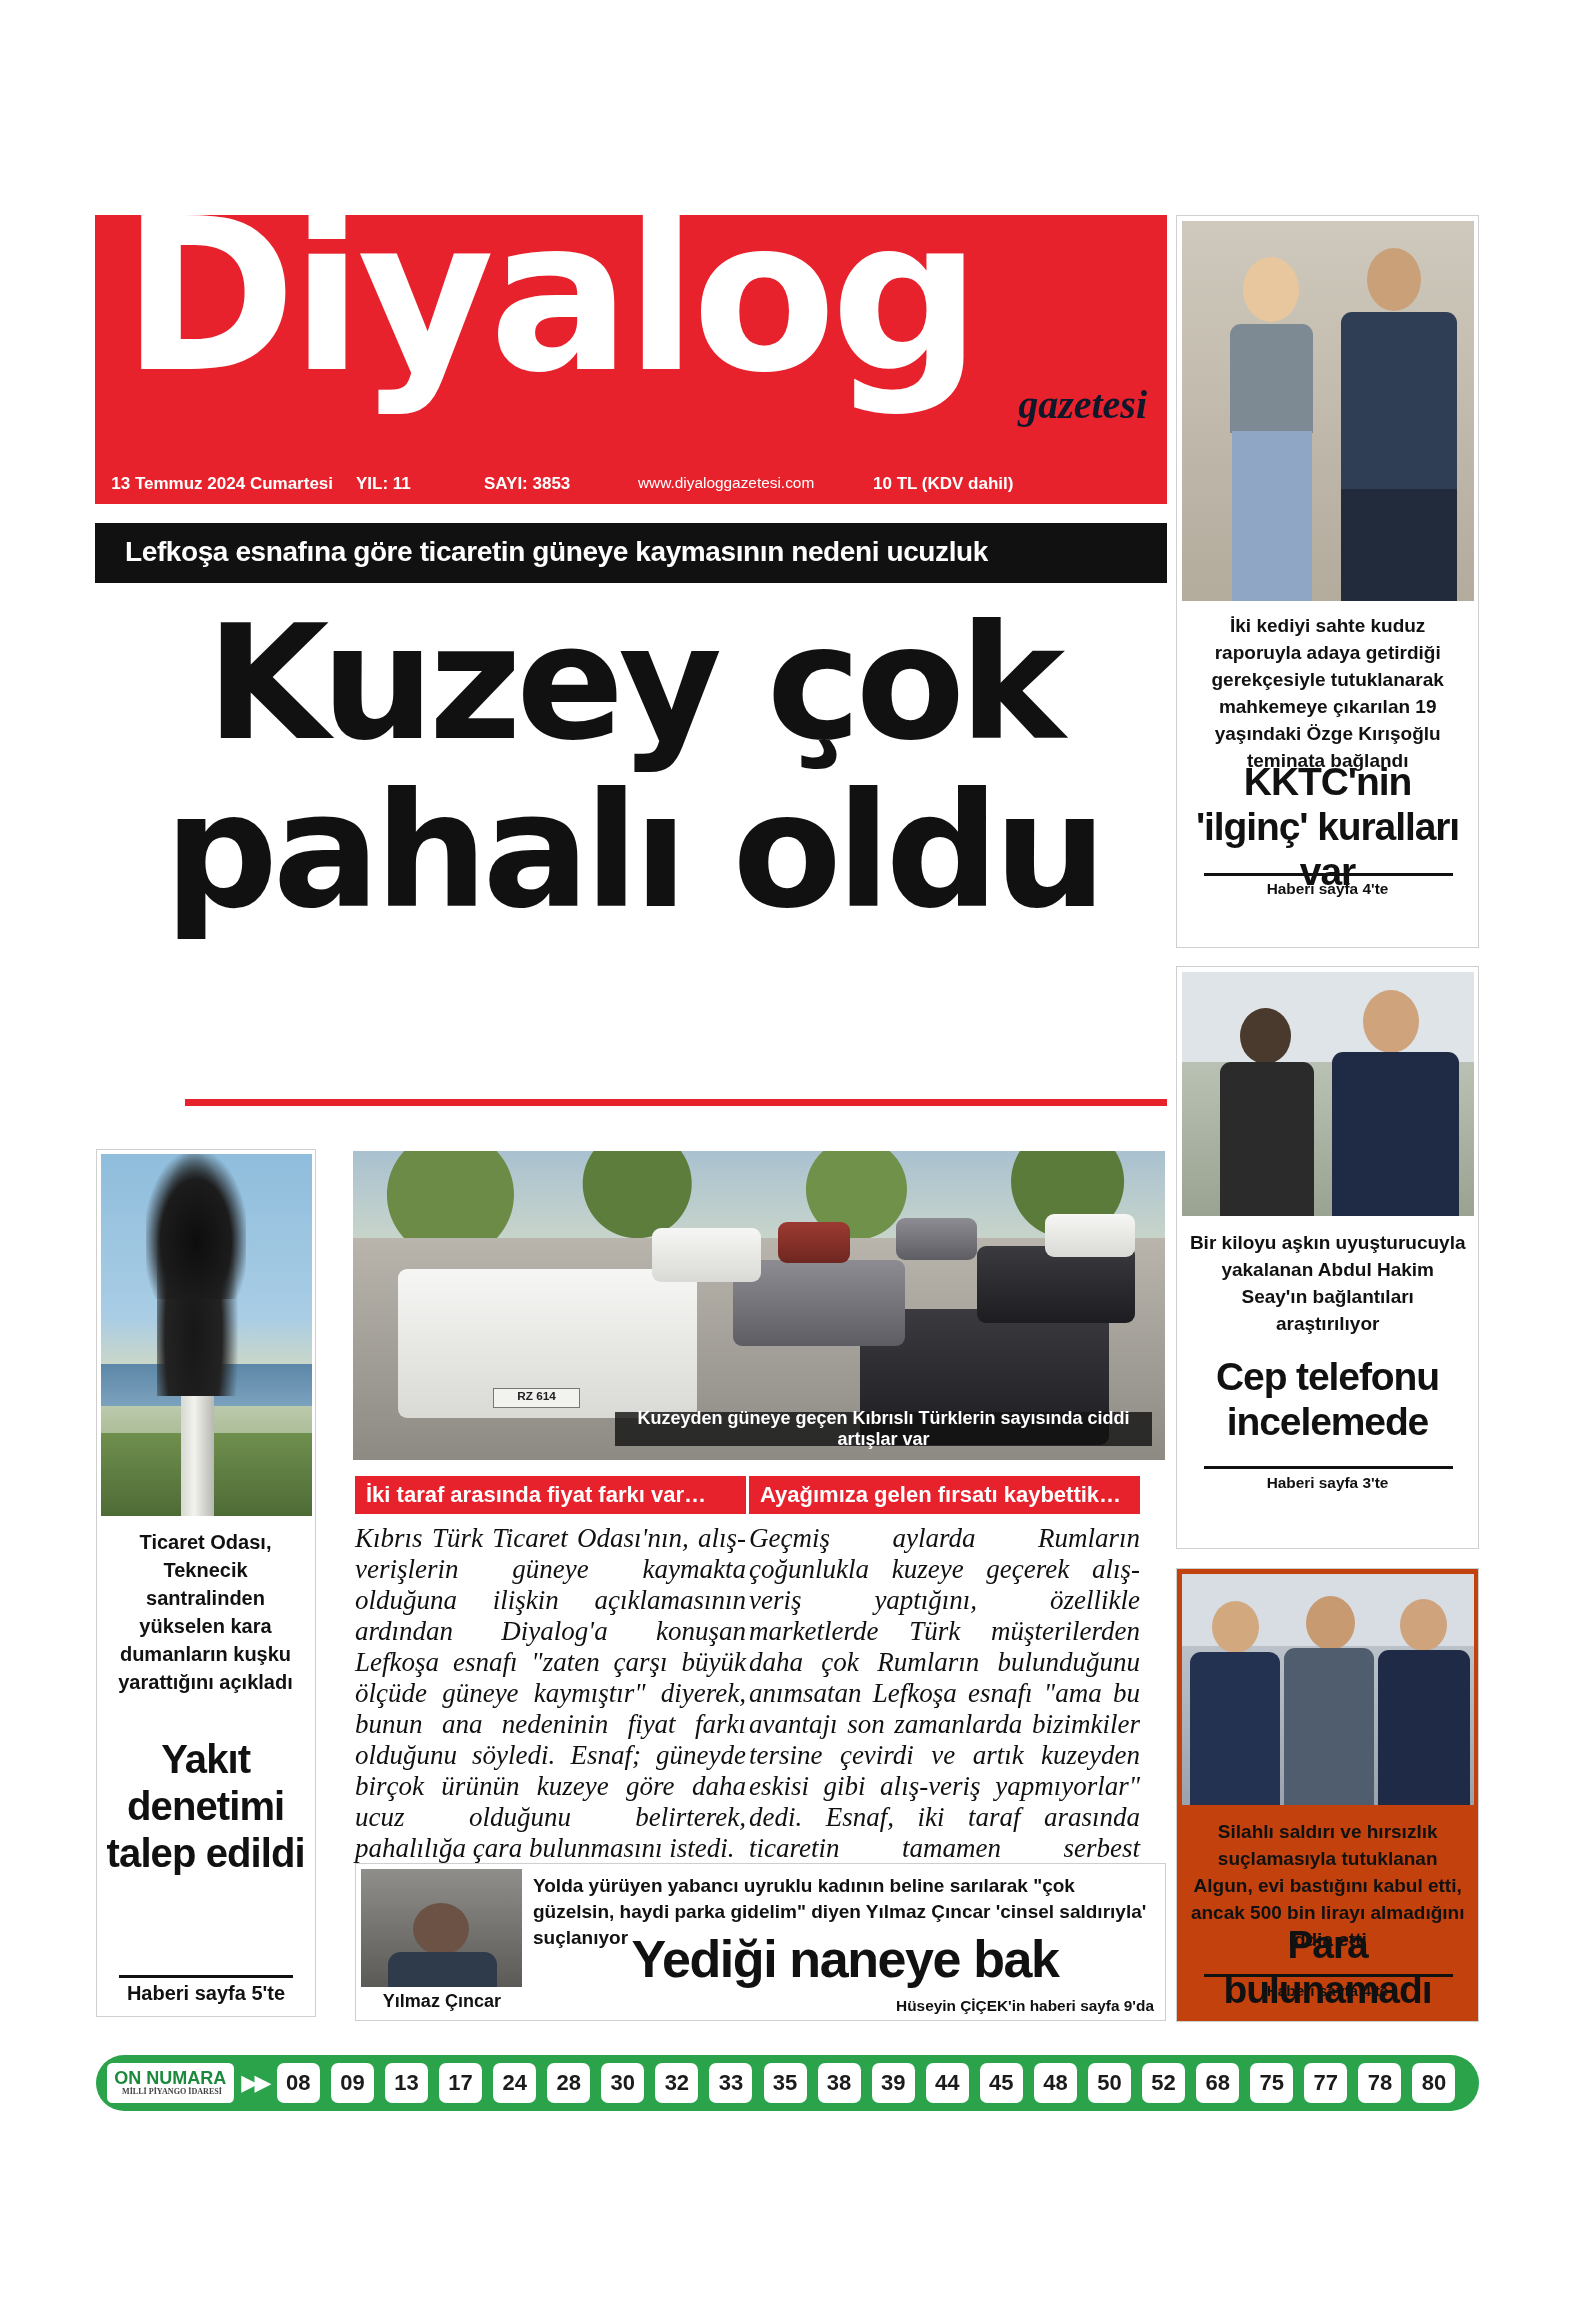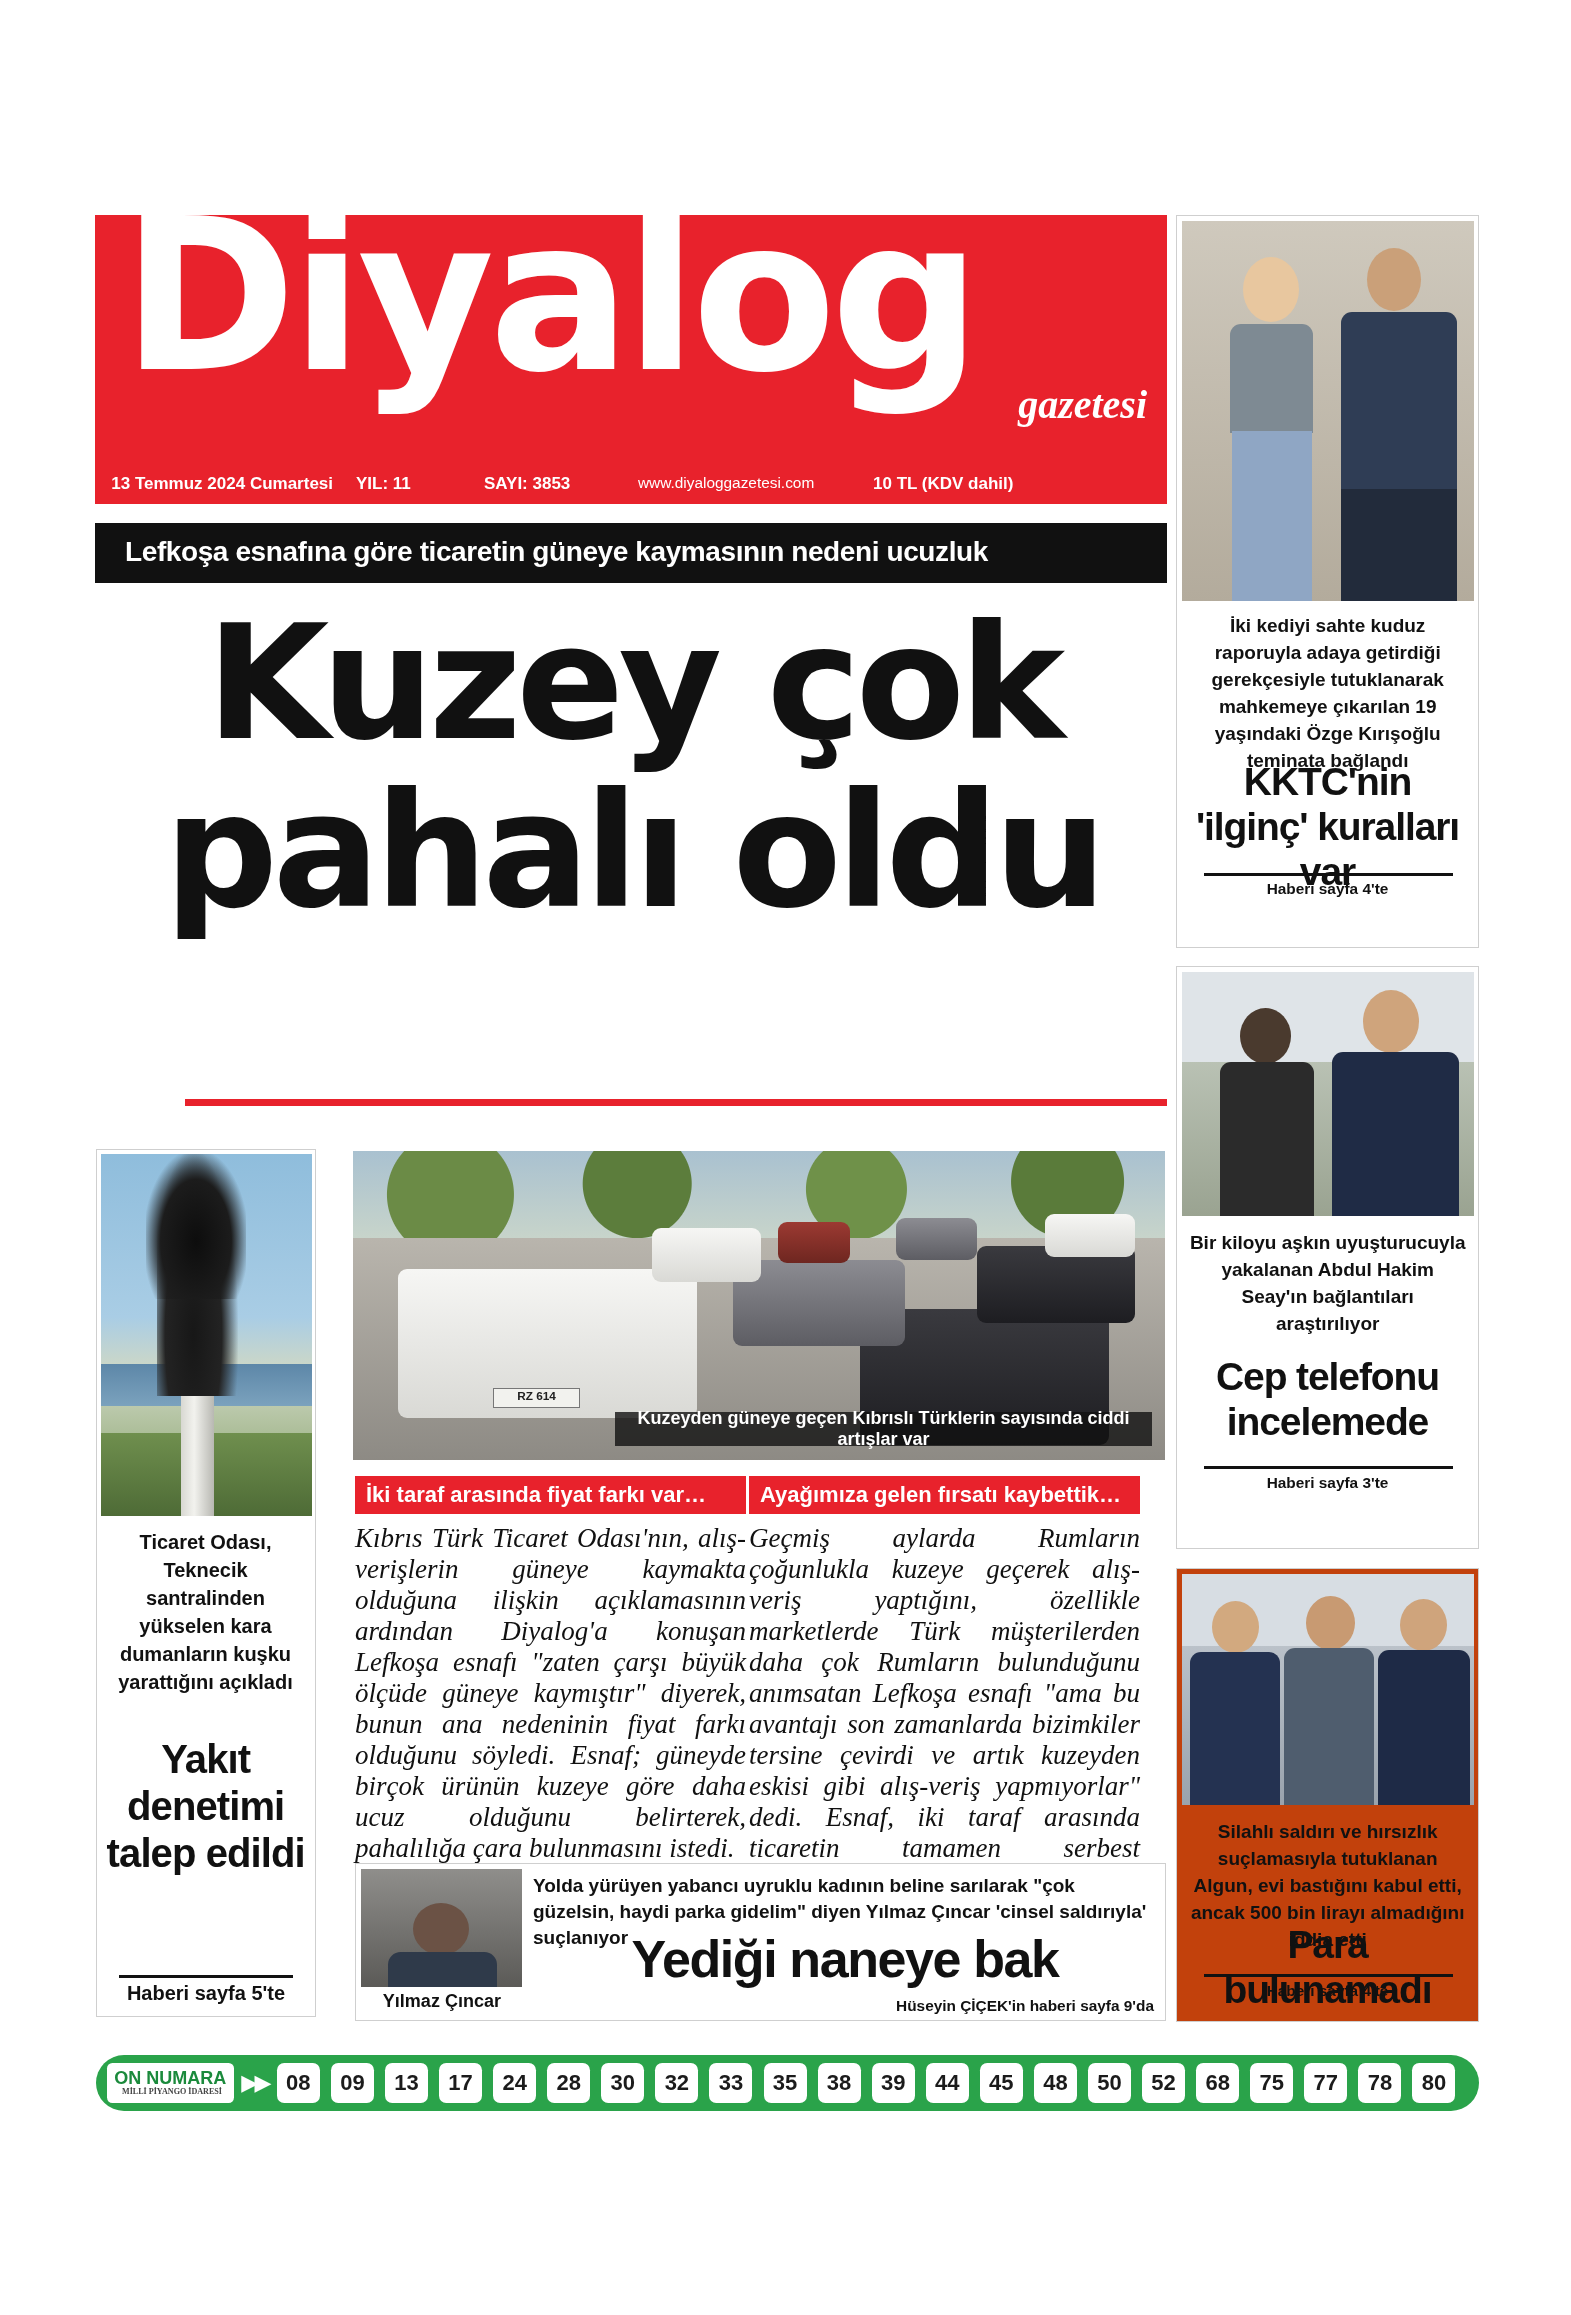--- a/index.html
+++ b/index.html
@@ -30,21 +30,21 @@
     font-size: 210px;
     line-height: 210px;
     font-weight: bold;
     color: #ffffff;
     letter-spacing: -5.4px;
     font-family: "DejaVu Sans", sans-serif;
   }
   .masthead-gazetesi {
     position: absolute;
     right: 20px; top: 166px;
-    color: #ffffff;
+    color: #0f172a;
     font-size: 40px;
     font-style: italic;
     font-weight: bold;
     font-family: "Liberation Serif", serif;
   }
   .masthead-strip {
     position: absolute;
     left: 0; bottom: 0;
     width: 100%; height: 38px;
     color: #ffffff;

